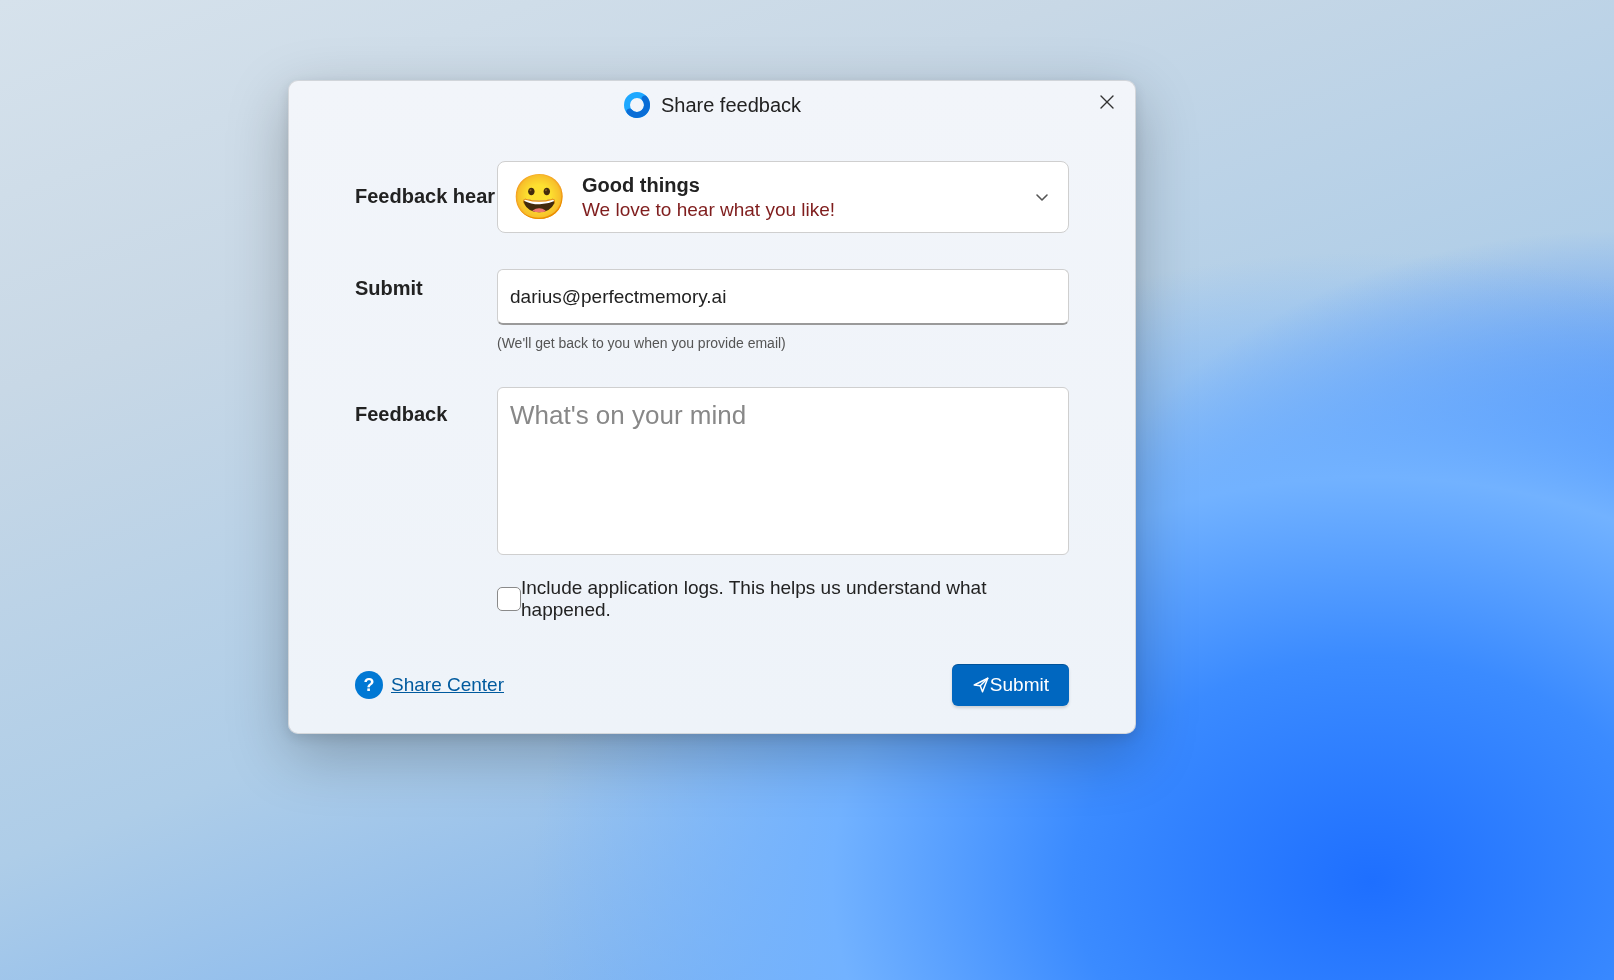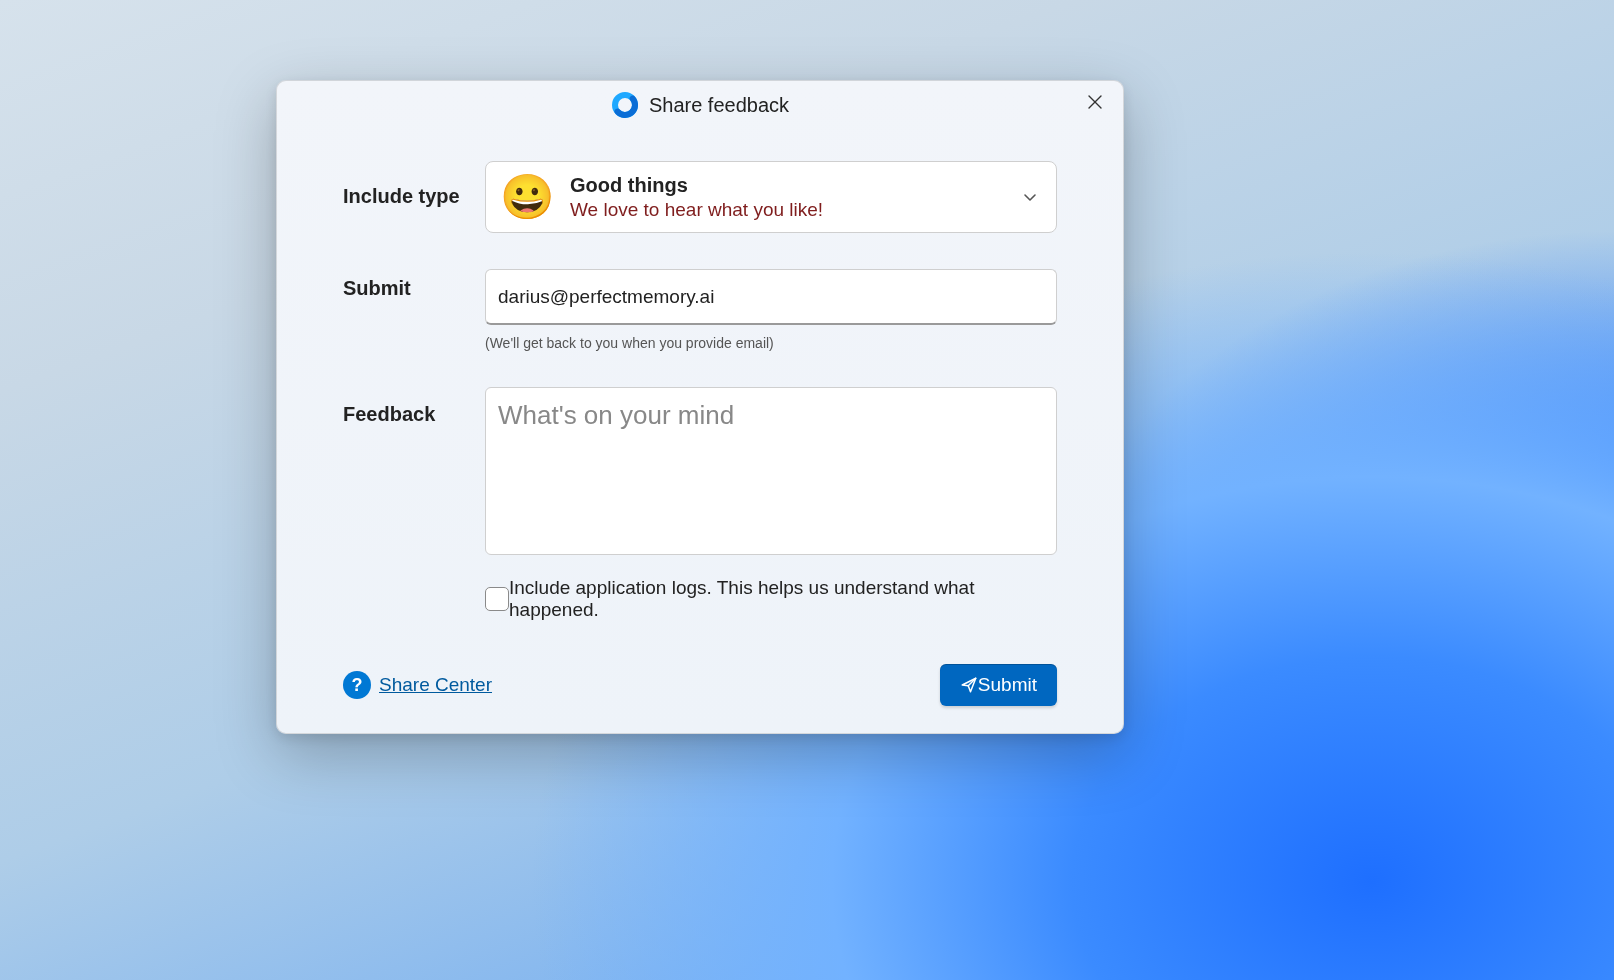--- a/index.html
+++ b/index.html
@@ -8,21 +8,21 @@
     font-family: "Segoe UI", -apple-system, BlinkMacSystemFont, sans-serif;
     overflow: hidden;
     background:
       radial-gradient(ellipse 1200px 900px at 85% 90%, #1e6fff 0%, #3b8bff 25%, #72b2ff 45%, transparent 70%),
       radial-gradient(ellipse 900px 700px at 100% 70%, #0b5ef0 0%, #2e7eff 30%, transparent 65%),
       linear-gradient(160deg, #d6e2ec 0%, #c8d8e6 25%, #aecde8 55%, #7fb4f0 80%, #4a8ff0 100%);
   }
 
   .dialog {
     position: absolute;
-    left: 276px;
+    left: 288px;
     top: 80px;
     width: 848px;
     height: 654px;
     background: linear-gradient(180deg, #f2f5fa 0%, #eef3f9 100%);
     border: 1px solid rgba(0,0,0,0.12);
     border-radius: 10px;
     box-shadow: 0 20px 60px rgba(0,0,0,0.25), 0 4px 12px rgba(0,0,0,0.1);
     display: flex;
     flex-direction: column;
   }
@@ -215,21 +215,21 @@
           <line x1="1" y1="1" x2="13" y2="13"></line>
           <line x1="13" y1="1" x2="1" y2="13"></line>
         </svg>
       </span>
     </button>
   </div>
 
   <div class="dialog-body">
 
     <div class="form-row row-type">
-      <div class="label">Include type</div>
+      <div class="label">Feedback hear</div>
       <div class="field">
         <div class="type-select">
           <span class="type-emoji">😀</span>
           <span class="type-text">
             <span class="type-title">Good things</span>
             <span class="type-sub">We love to hear what you like!</span>
           </span>
           <span class="chevron">
             <svg width="14" height="14" viewBox="0 0 14 14" fill="none" stroke="#555" stroke-width="1.6" stroke-linecap="round" stroke-linejoin="round">
               <polyline points="2,5 7,10 12,5"></polyline>

